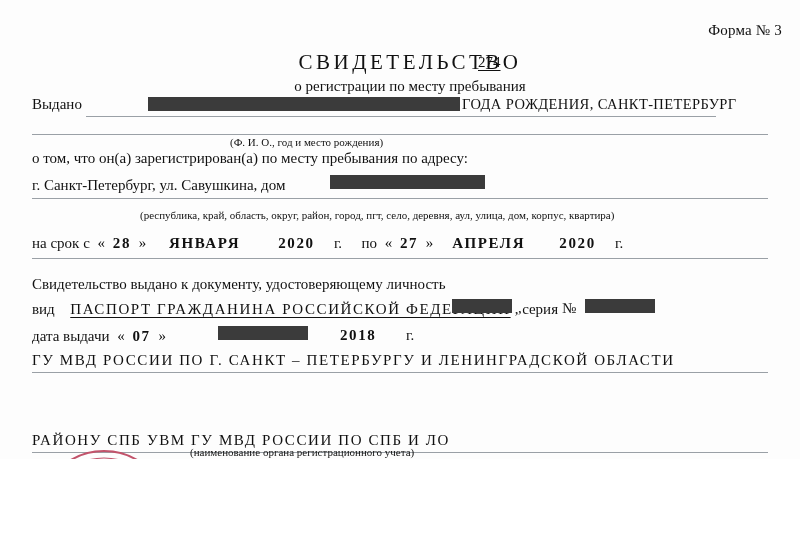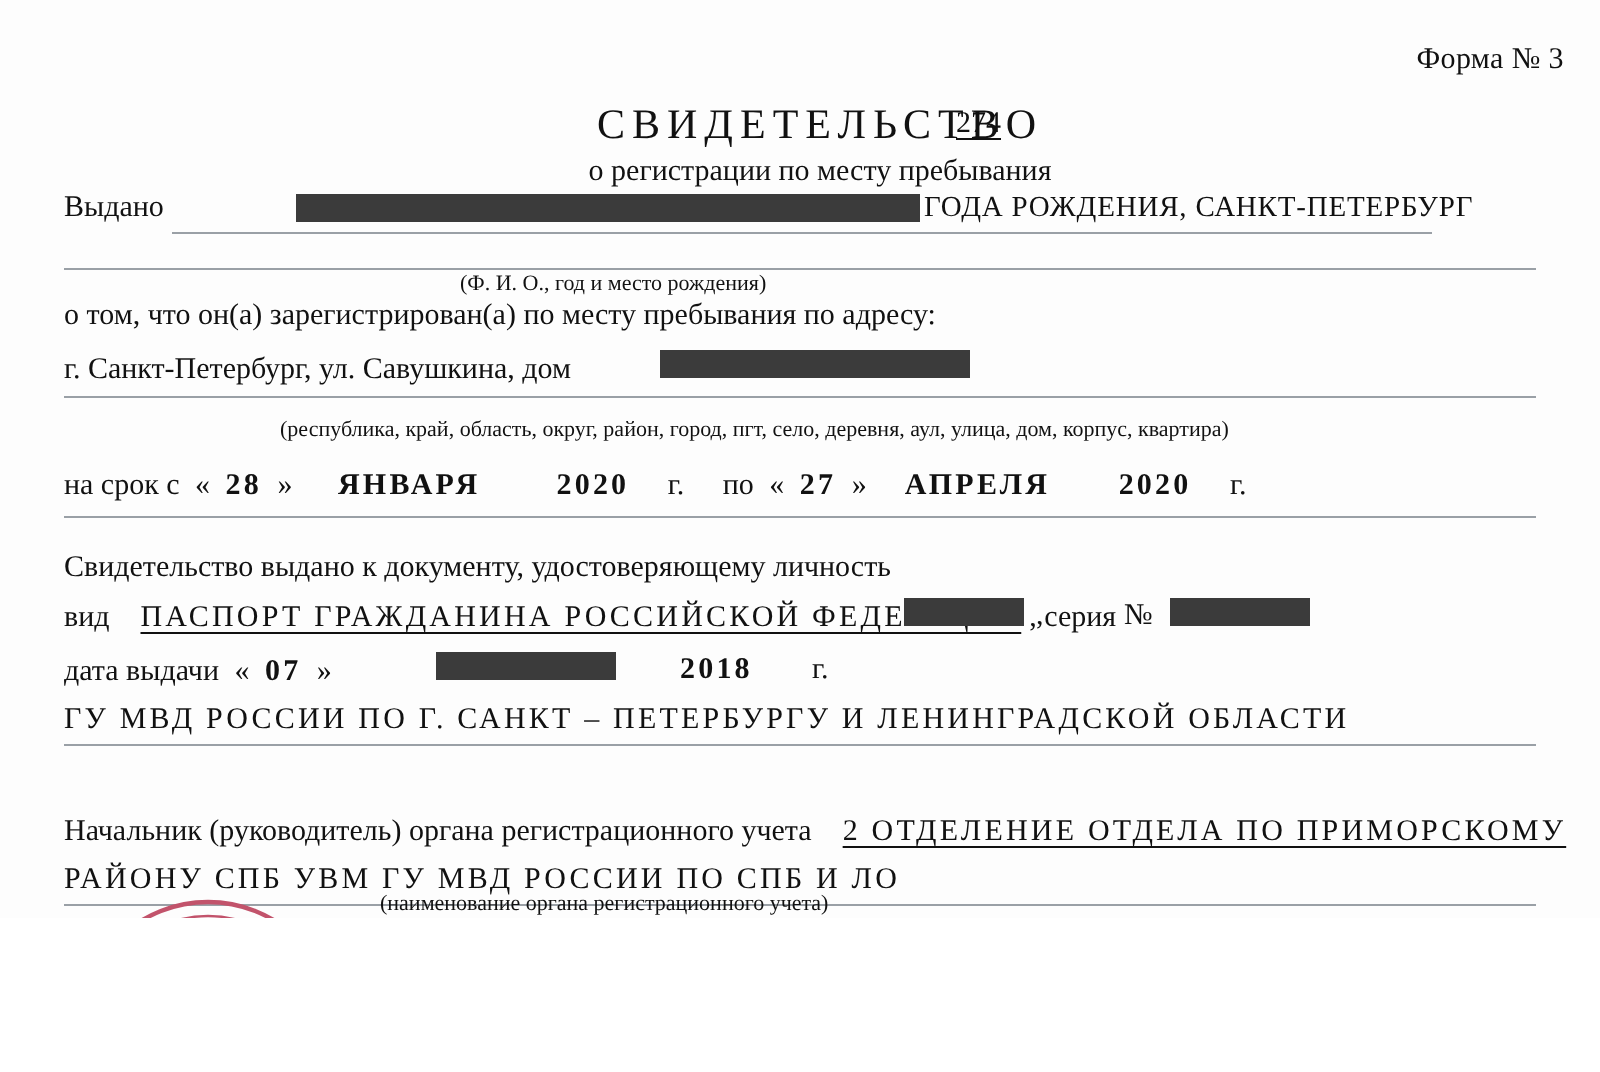--- a/index.html
+++ b/index.html
@@ -189,25 +189,20 @@
     <span class="lbl val spaced">07</span>
     <span class="lbl">&nbsp;»&nbsp;</span>
   </div>
   <div class="abs redact doc-date-redact"></div>
   <div class="abs lbl val spaced" style="left:340px; top:327px;">2018</div>
   <div class="abs lbl" style="left:406px; top:327px;">г.</div>
 
   <div class="abs lbl r-organ spaced">ГУ  МВД  РОССИИ  ПО  Г. САНКТ – ПЕТЕРБУРГУ  И  ЛЕНИНГРАДСКОЙ ОБЛАСТИ</div>
   <div class="abs line line-5"></div>
 
-  <div class="abs r-chief">
-    <span class="lbl">Начальник (руководитель) органа регистрационного учета</span>
-    <span class="lbl">&nbsp;&nbsp;</span>
-    <span class="lbl ul spaced">2 ОТДЕЛЕНИЕ ОТДЕЛА  ПО ПРИМОРСКОМУ</span>
-  </div>
   <div class="abs lbl r-chief2 spaced">РАЙОНУ СПБ УВМ  ГУ  МВД РОССИИ  ПО СПБ  И  ЛО</div>
   <div class="abs line line-6"></div>
   <div class="abs small-note note-chief">(наименование органа регистрационного учета)</div>
 
   <svg class="abs stamp" viewBox="0 0 136 136">
     <circle cx="68" cy="68" r="64" fill="none" stroke="#c2536b" stroke-width="2.2"></circle>
     <circle cx="68" cy="68" r="57" fill="none" stroke="#c2536b" stroke-width="1.2"></circle>
     <circle cx="68" cy="68" r="34" fill="none" stroke="#c2536b" stroke-width="1.2"></circle>
     <circle cx="68" cy="68" r="30" fill="none" stroke="#c2536b" stroke-width="0.8"></circle>
     <path d="M68 46 c6 6 10 12 10 20 c0 10 -5 16 -10 20 c-5 -4 -10 -10 -10 -20 c0 -8 4 -14 10 -20 z" fill="none" stroke="#c2536b" stroke-width="1.6"></path>

